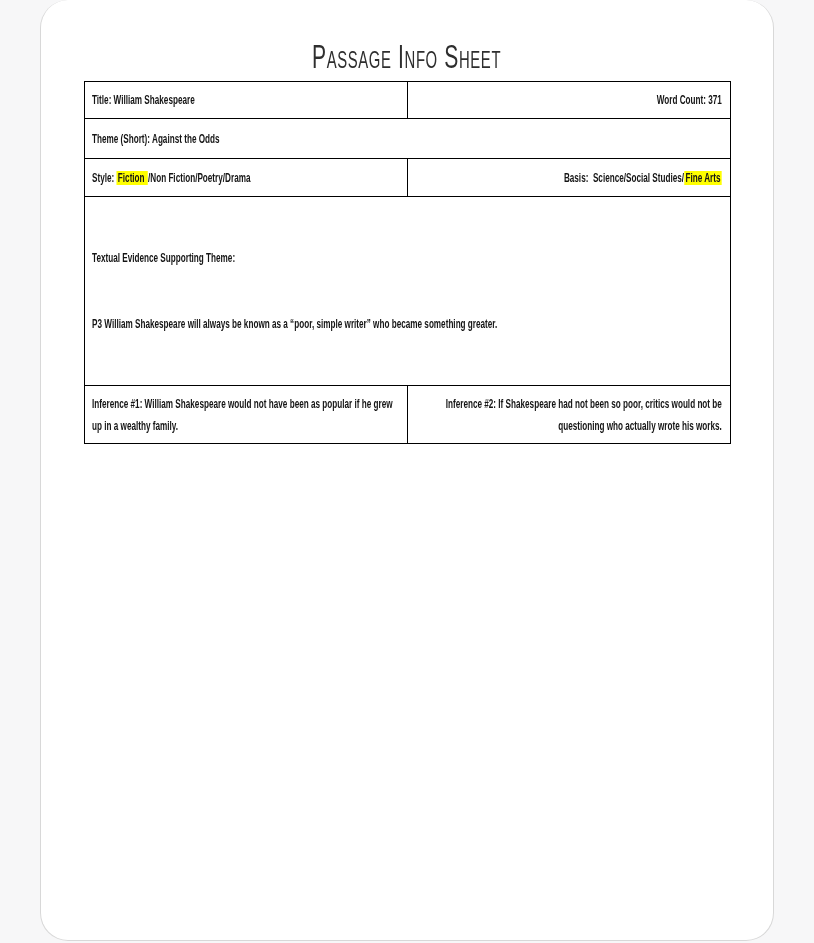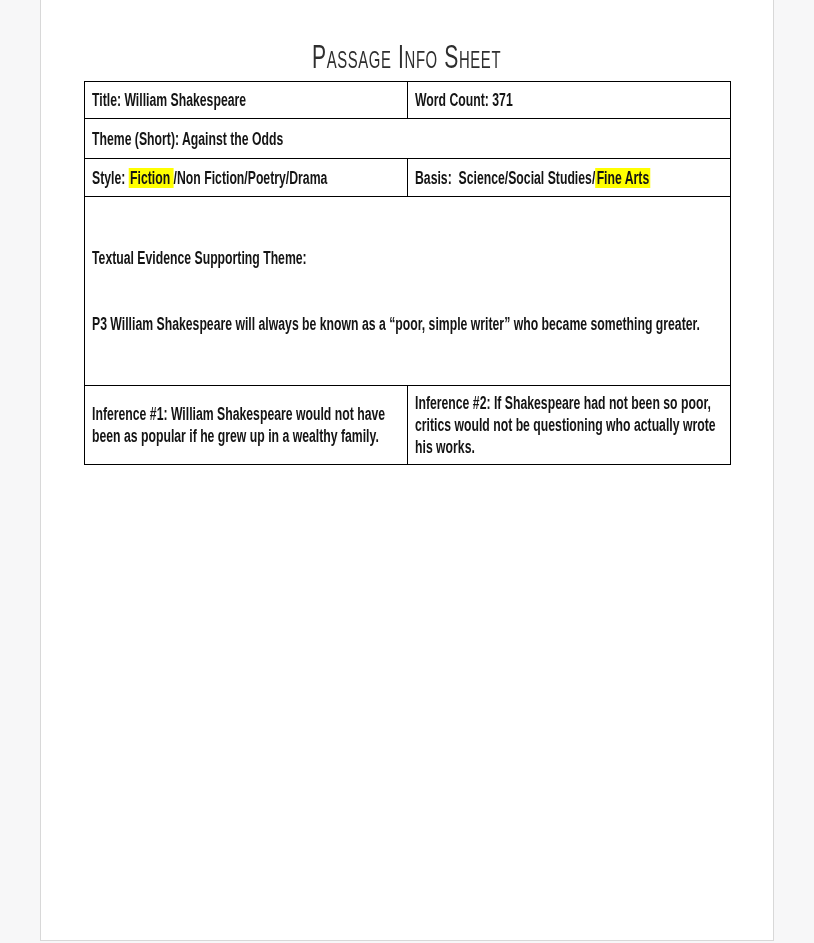--- a/index.html
+++ b/index.html
@@ -12,20 +12,21 @@
     overflow:hidden;
   }
   .page {
     position:absolute; left:40px; top:0;
     width:734px; height:941px;
     background:#ffffff;
     border-left:1px solid #d8d8d8;
     border-right:1px solid #d8d8d8;
     border-bottom:1px solid #d8d8d8;
     overflow:hidden;
+    border-radius:28px;
   }
   .title-wrap { margin-top:40px; height:32px; text-align:center; }
   .doc-title {
     display:inline-block;
     font-size:34px; line-height:32px;
     font-variant:small-caps;
     letter-spacing:1px;
     color:#2e2e2e;
     transform:scaleX(0.62);
     transform-origin:50% 50%;
@@ -36,26 +37,26 @@
     table-layout:fixed;
     width:647px;
     margin:9px auto 0;
     border:1.6px solid #000;
   }
   table.sheet td {
     border:1.2px solid #000;
     vertical-align:middle;
     padding:6px 8px 6px 7px;
     font-weight:bold;
-    font-size:18px;
+    font-size:12px;
     line-height:22px;
     color:#141414;
     overflow:hidden;
   }
-  td.rcol { padding-left:13px; }
+  td.rcol { padding-left:13px;text-align:right; }
   
   .cz {
     transform:scaleX(0.68);
     transform-origin:0 50%;
     width:147%;
     white-space:pre-wrap;
   }
   .hl { background:#ffff00; color:inherit; padding:0 2px; }
   .hl-fiction { padding-right:5px; }
 </style>

